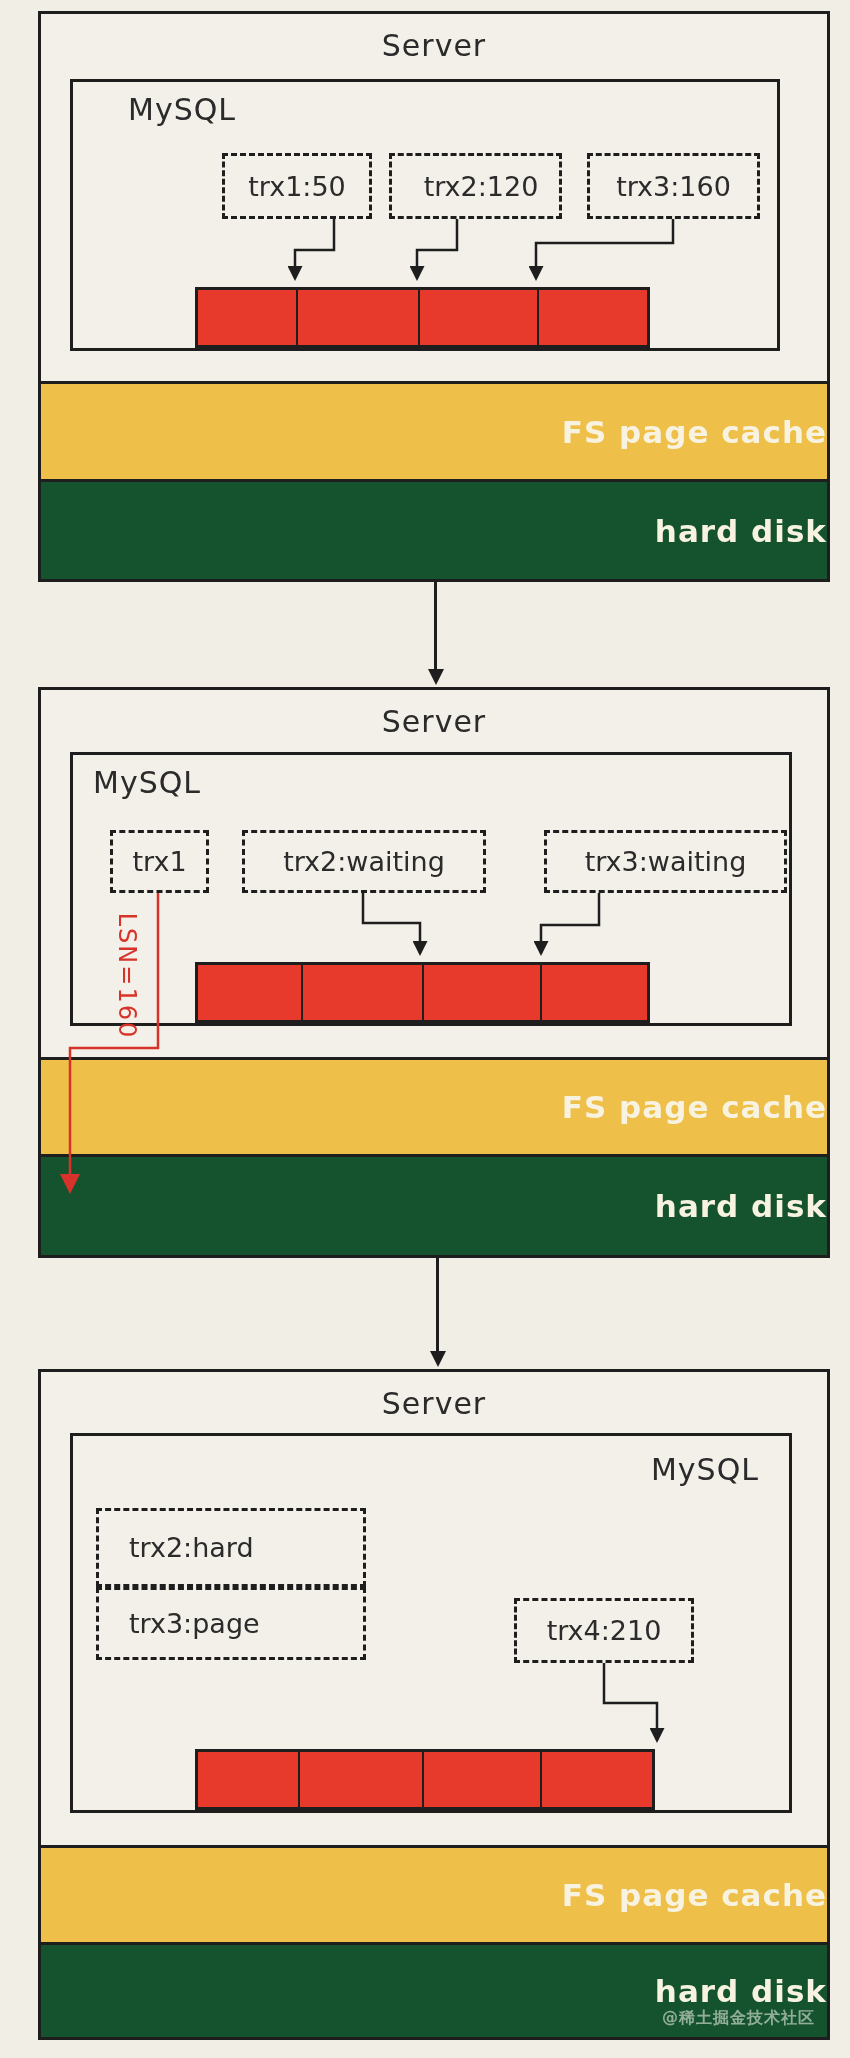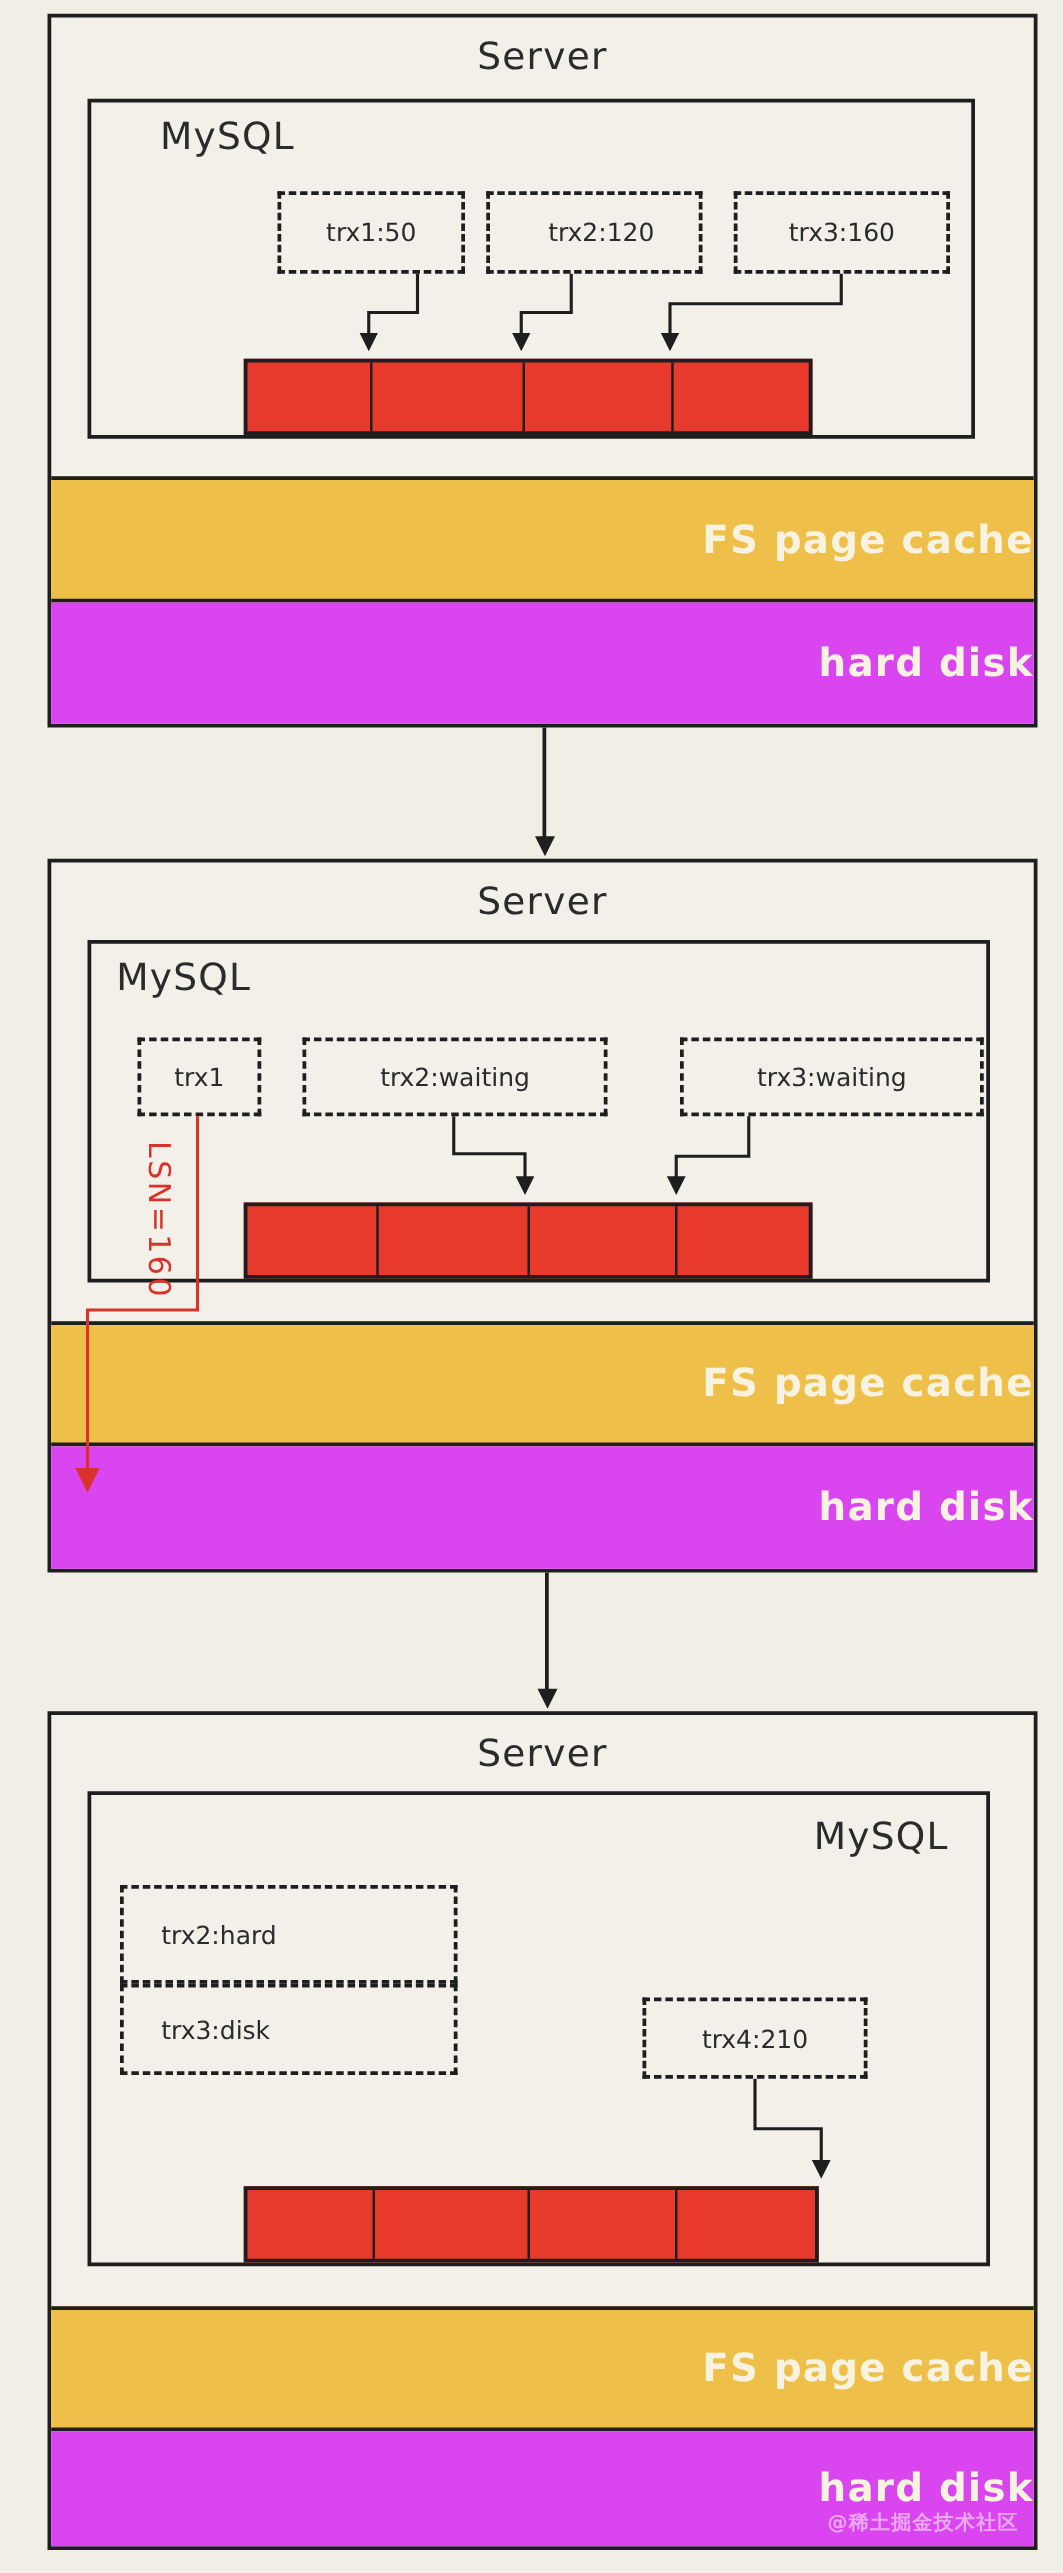--- a/index.html
+++ b/index.html
@@ -35,21 +35,21 @@
     position:absolute; top:10px; left:0; width:100%;
     text-align:left; font-size:30px; letter-spacing:1px;
   }
   #panel1 .mysql-label{transform:translateX(55px);}
   #panel2 .mysql-label{transform:translateX(20px);}
   #panel3 .mysql-label{width:auto; left:auto; right:30px; top:16px; transform:none;}
 
   .dashed-box{
     position:absolute; border:3px dashed #1e1e1e; box-sizing:border-box;
     display:flex; align-items:center; justify-content:center;
-    font-size:20px; white-space:nowrap;text-align:right;
+    font-size:27px; white-space:nowrap;text-align:right;
   }
   .dashed-box.left-text{justify-content:flex-start; padding-left:30px;}
 
   
   #p1-trx1{left:149px; top:71px; width:150px; height:66px;}
   #p1-trx2{left:316px; top:71px; width:173px; height:66px;padding-left:11px;}
   #p1-trx3{left:514px; top:71px; width:173px; height:66px;}
   
   #p2-trx1{left:37px;  top:75px; width:99px;  height:63px;}
   #p2-trx2{left:169px; top:75px; width:244px; height:63px;}
@@ -72,21 +72,21 @@
   .redo-seg:last-child{border-right:none; flex:1;}
 
   .arrow-svg{position:absolute; left:0; top:0; pointer-events:none;}
 
   .strip{
     position:absolute; left:0; width:786px; box-sizing:border-box;
     display:flex; align-items:center; justify-content:flex-end;
     font-size:31px; color:#f8f3e0; letter-spacing:1px;font-weight:bold;
   }
   .strip.yellow{background:#eec04a; border-top:3px solid #1e1e1e; border-bottom:3px solid #1e1e1e;}
-  .strip.green{background:#d946ef;}
+  .strip.green{background:#14532d;}
   #panel1 .strip.yellow{top:367px; height:101px;}
   #panel1 .strip.green {top:468px; height:97px;}
   #panel2 .strip.yellow{top:367px; height:100px;}
   #panel2 .strip.green {top:467px; height:98px;}
   #panel3 .strip.yellow{top:473px; height:100px;}
   #panel3 .strip.green {top:573px; height:92px;}
 
   .flow-arrow{
     position:absolute; width:3px; background:#1e1e1e;
   }
@@ -216,21 +216,21 @@
   <div class="panel" id="panel3">
     <div class="server-label">Server</div>
 
     <div class="mysql-box">
       <div class="mysql-label">MySQL</div>
 
       <div class="dashed-box left-text" id="p3-trx2">
         <span>trx2:hard</span>
       </div>
       <div class="dashed-box left-text" id="p3-trx3">
-        <span>trx3:disk</span>
+        <span>trx3:page</span>
       </div>
       <div class="dashed-box" id="p3-trx4">
         <span>trx4:210</span>
       </div>
 
       <svg class="arrow-svg" width="716" height="374" viewBox="0 0 716 374">
         <defs>
           <marker id="ah-black-3" viewBox="0 0 10 10" refX="8" refY="5" markerWidth="15" markerHeight="15" markerUnits="userSpaceOnUse" orient="auto">
             <path d="M0,0 L10,5 L0,10 z" fill="#1e1e1e"></path>
           </marker>

